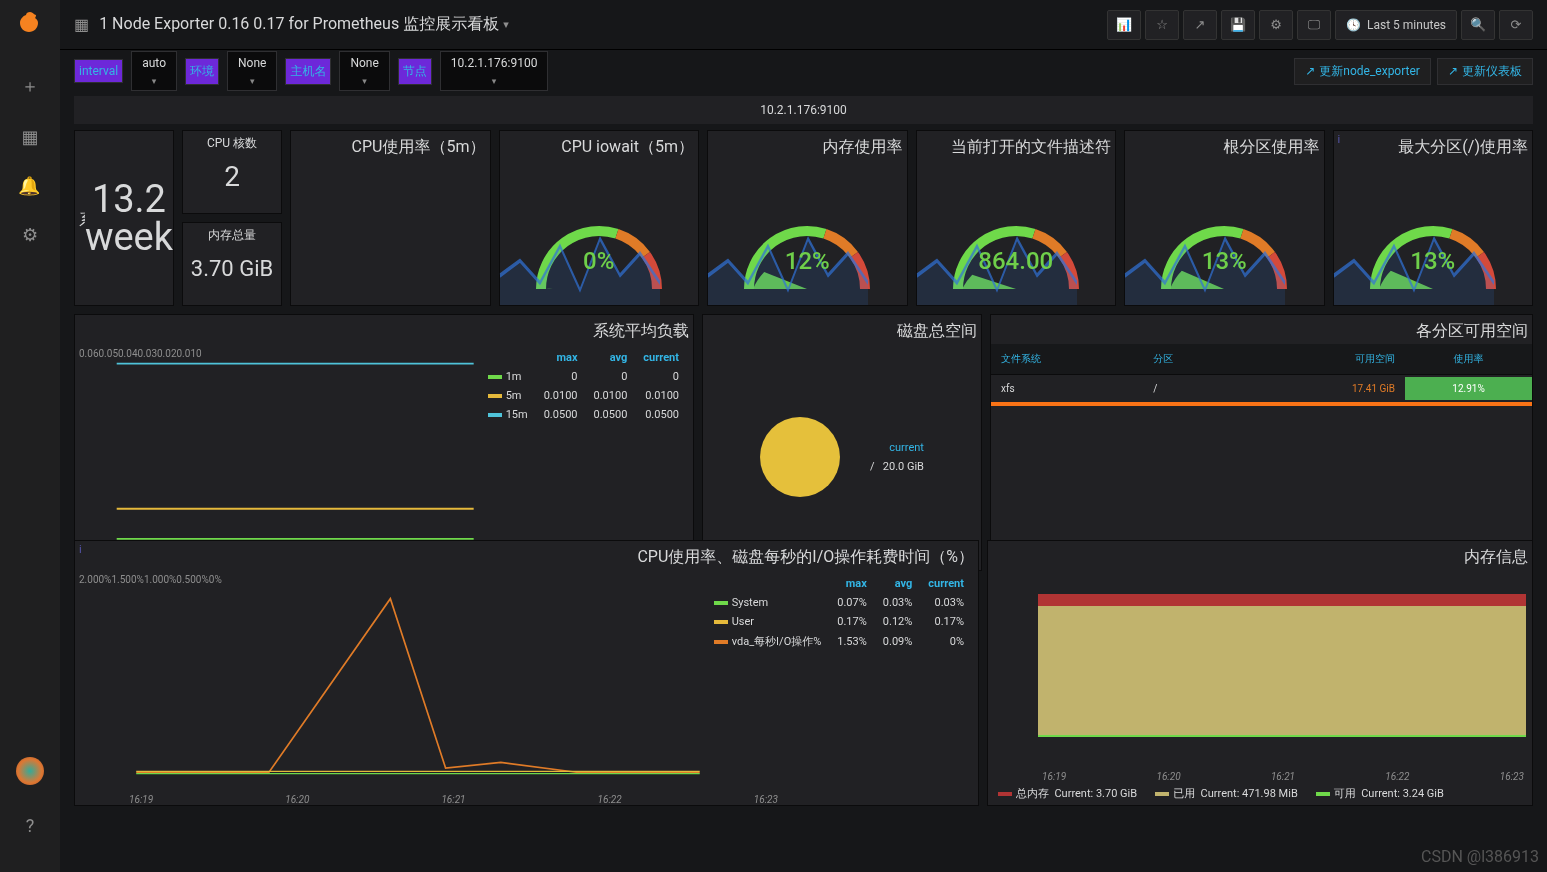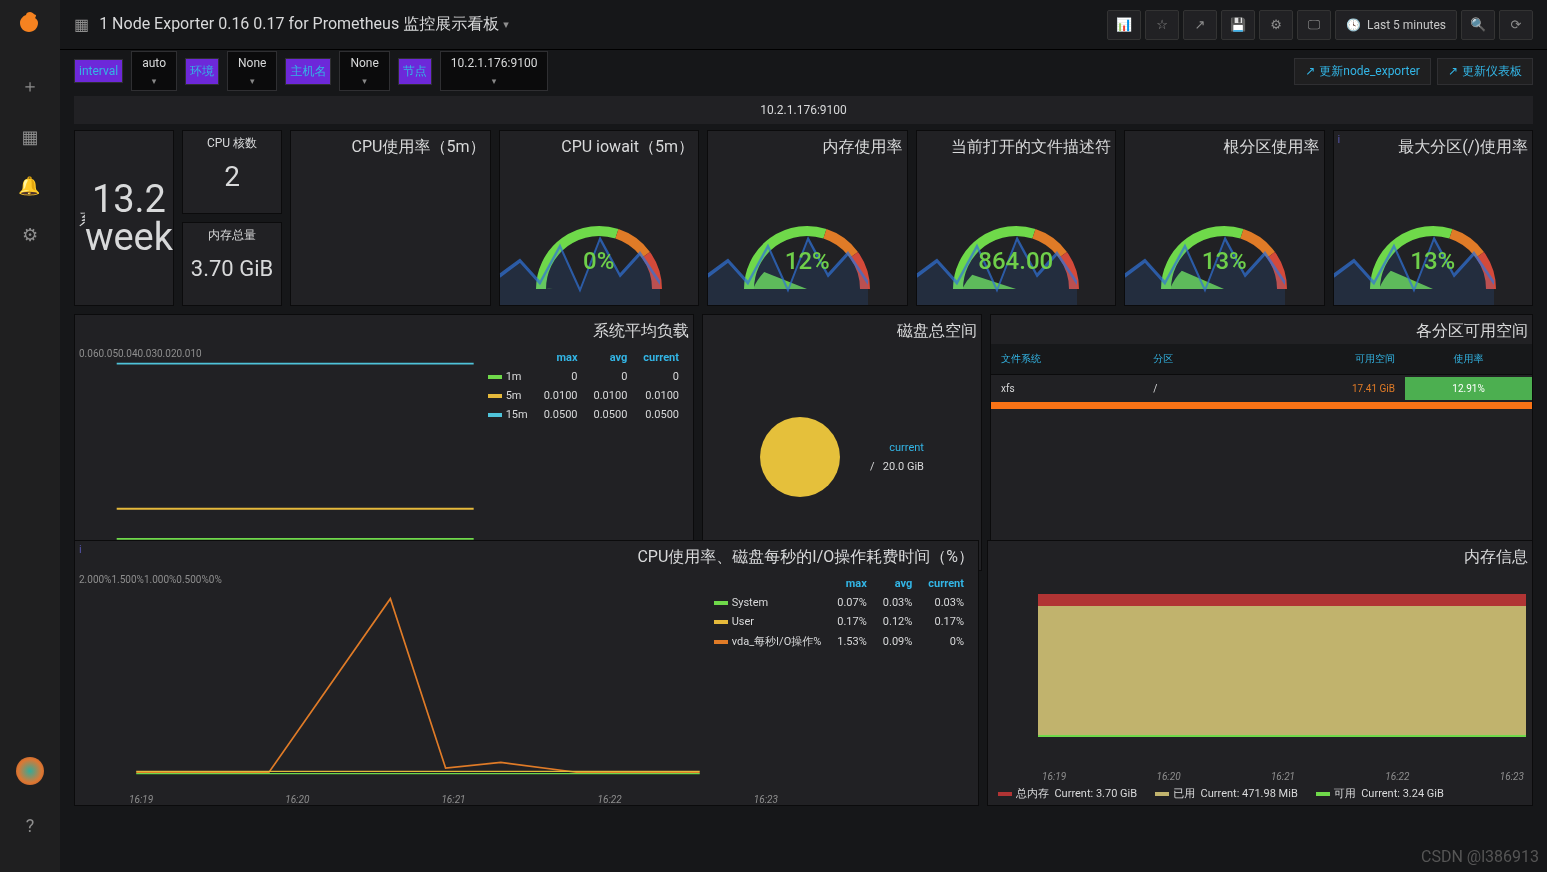--- a/index.html
+++ b/index.html
@@ -76,21 +76,21 @@
 
 
 .pie { flex:1; display:flex; align-items:center; justify-content:center; gap:30px;}
 .pie .circle{ width:80px; height:80px; border-radius:50%; background:#e5c03b;}
 .pie .plegend { text-align:right; font-size:11px;}
 .pie .plegend .h{ color:#33b5e5;}
 
 
 .tablepanel table { width:100%; border-collapse:collapse; font-size:10px;}
 .tablepanel th { background:#17181a; color:#33b5e5; font-weight:normal; padding:8px 10px; text-align:left; border-bottom:1px solid #0b0b0c;}
-.tablepanel td { padding:8px 10px; border-bottom:7px solid #f97316;}
+.tablepanel td { padding:8px 10px; border-bottom:4px solid #f97316;}
 .tablepanel .orange{ color:#e07b27;}
 .tablepanel .pill{ background:#4caf50; color:#fff; text-align:center; display:block; padding:6px 0;}
 
 
 .memchart { flex:1; position:relative; padding:4px 6px 4px 50px;}
 .memchart .area1{ position:absolute; left:50px; right:6px; top:24px; height:12px; background:#b13434;}
 .memchart .area2{ position:absolute; left:50px; right:6px; top:36px; bottom:36px; background:#c1b36d;}
 .memchart .area3{ position:absolute; left:50px; right:6px; bottom:34px; height:2px; background:#6fd94a;}
 .memlegend{ display:flex; gap:18px; flex-wrap:wrap; padding:4px 10px; font-size:11px;}
 .memlegend .sw{ display:inline-block; width:14px; height:4px; margin-right:4px; vertical-align:middle;}

